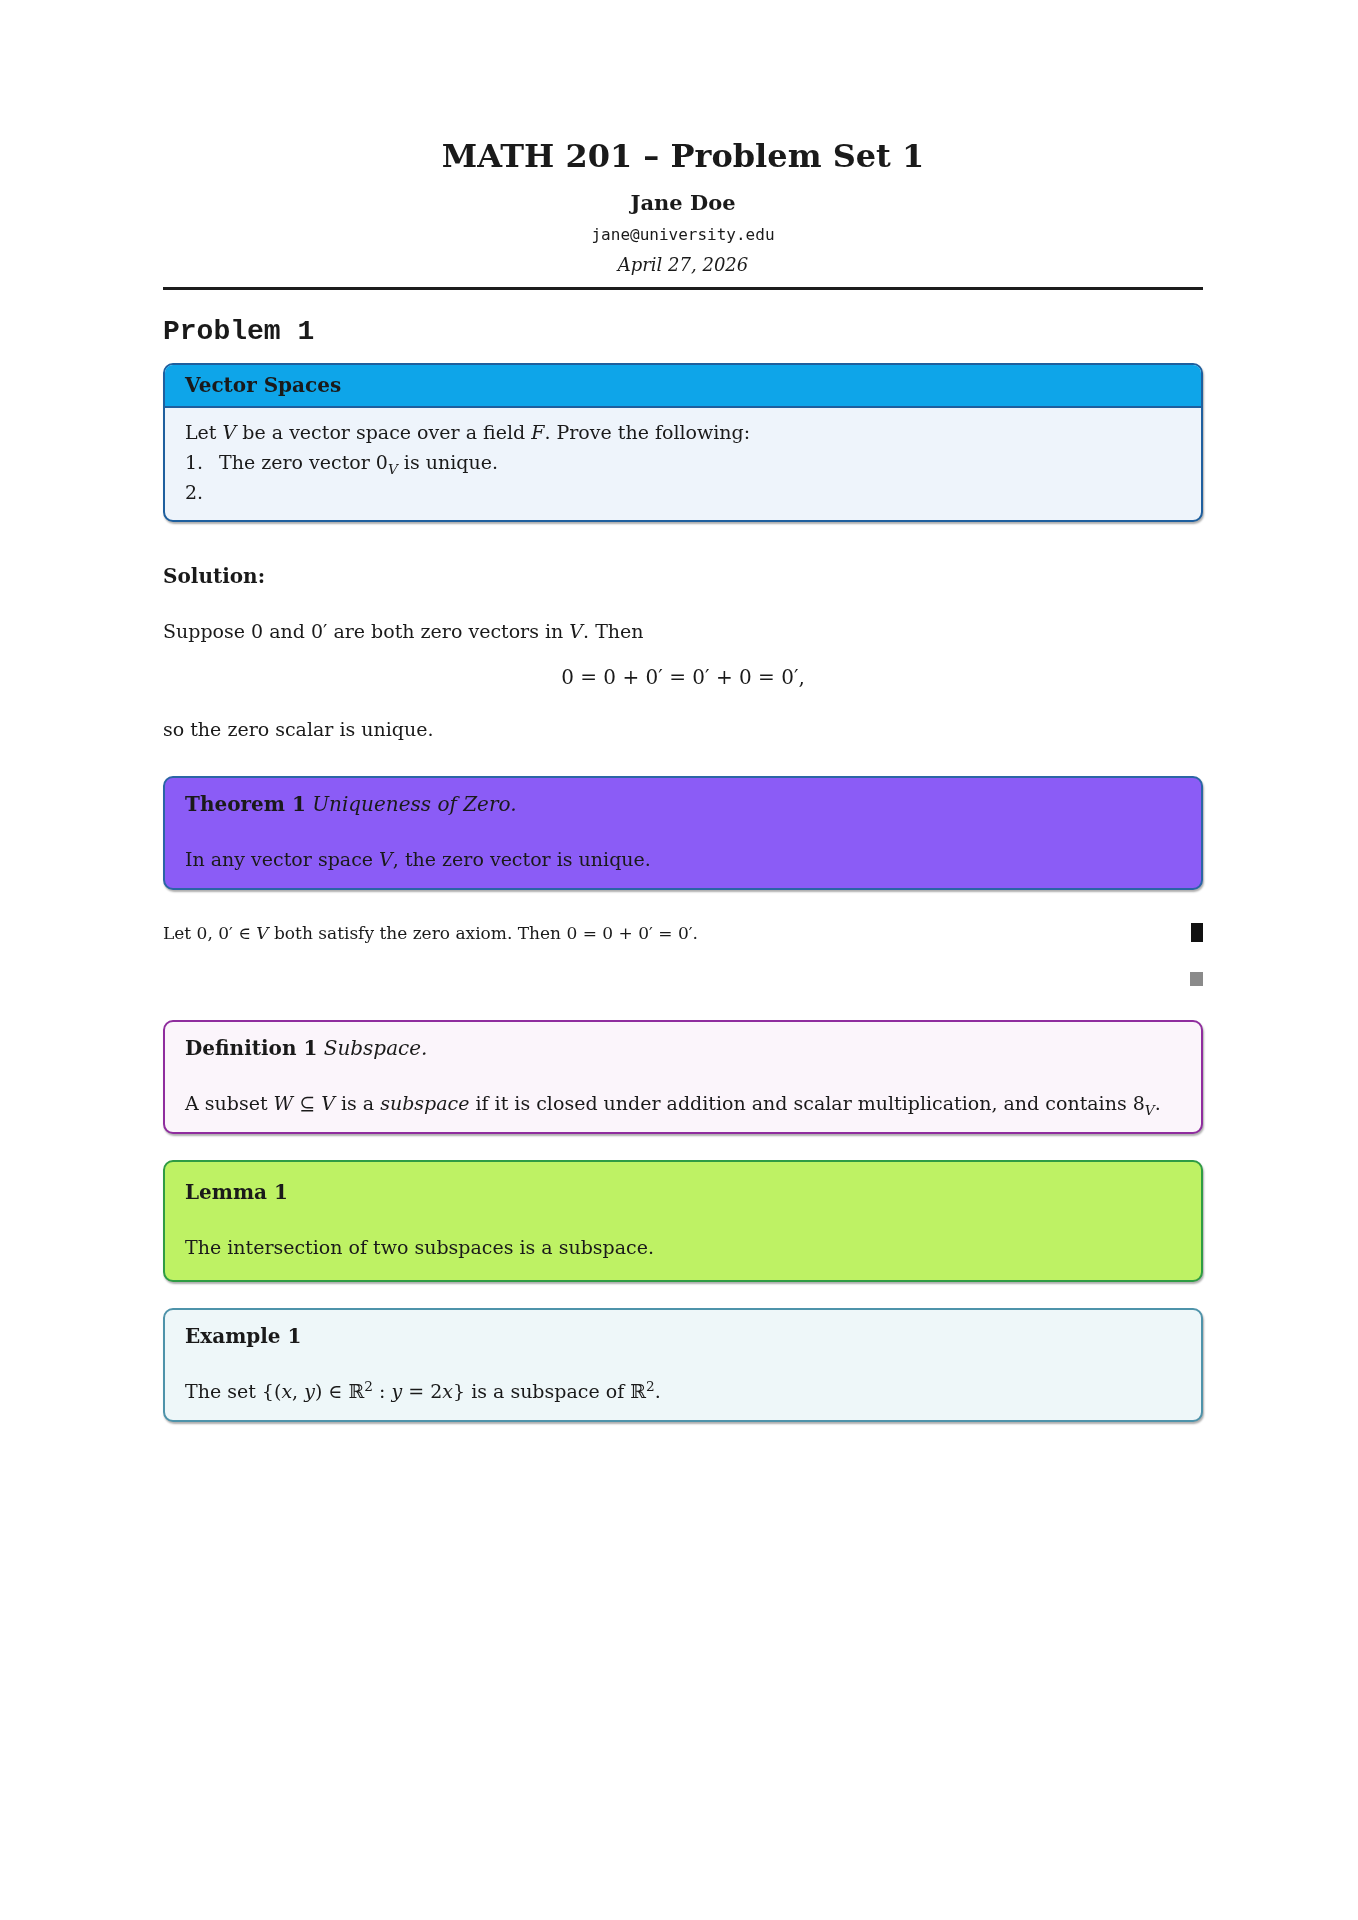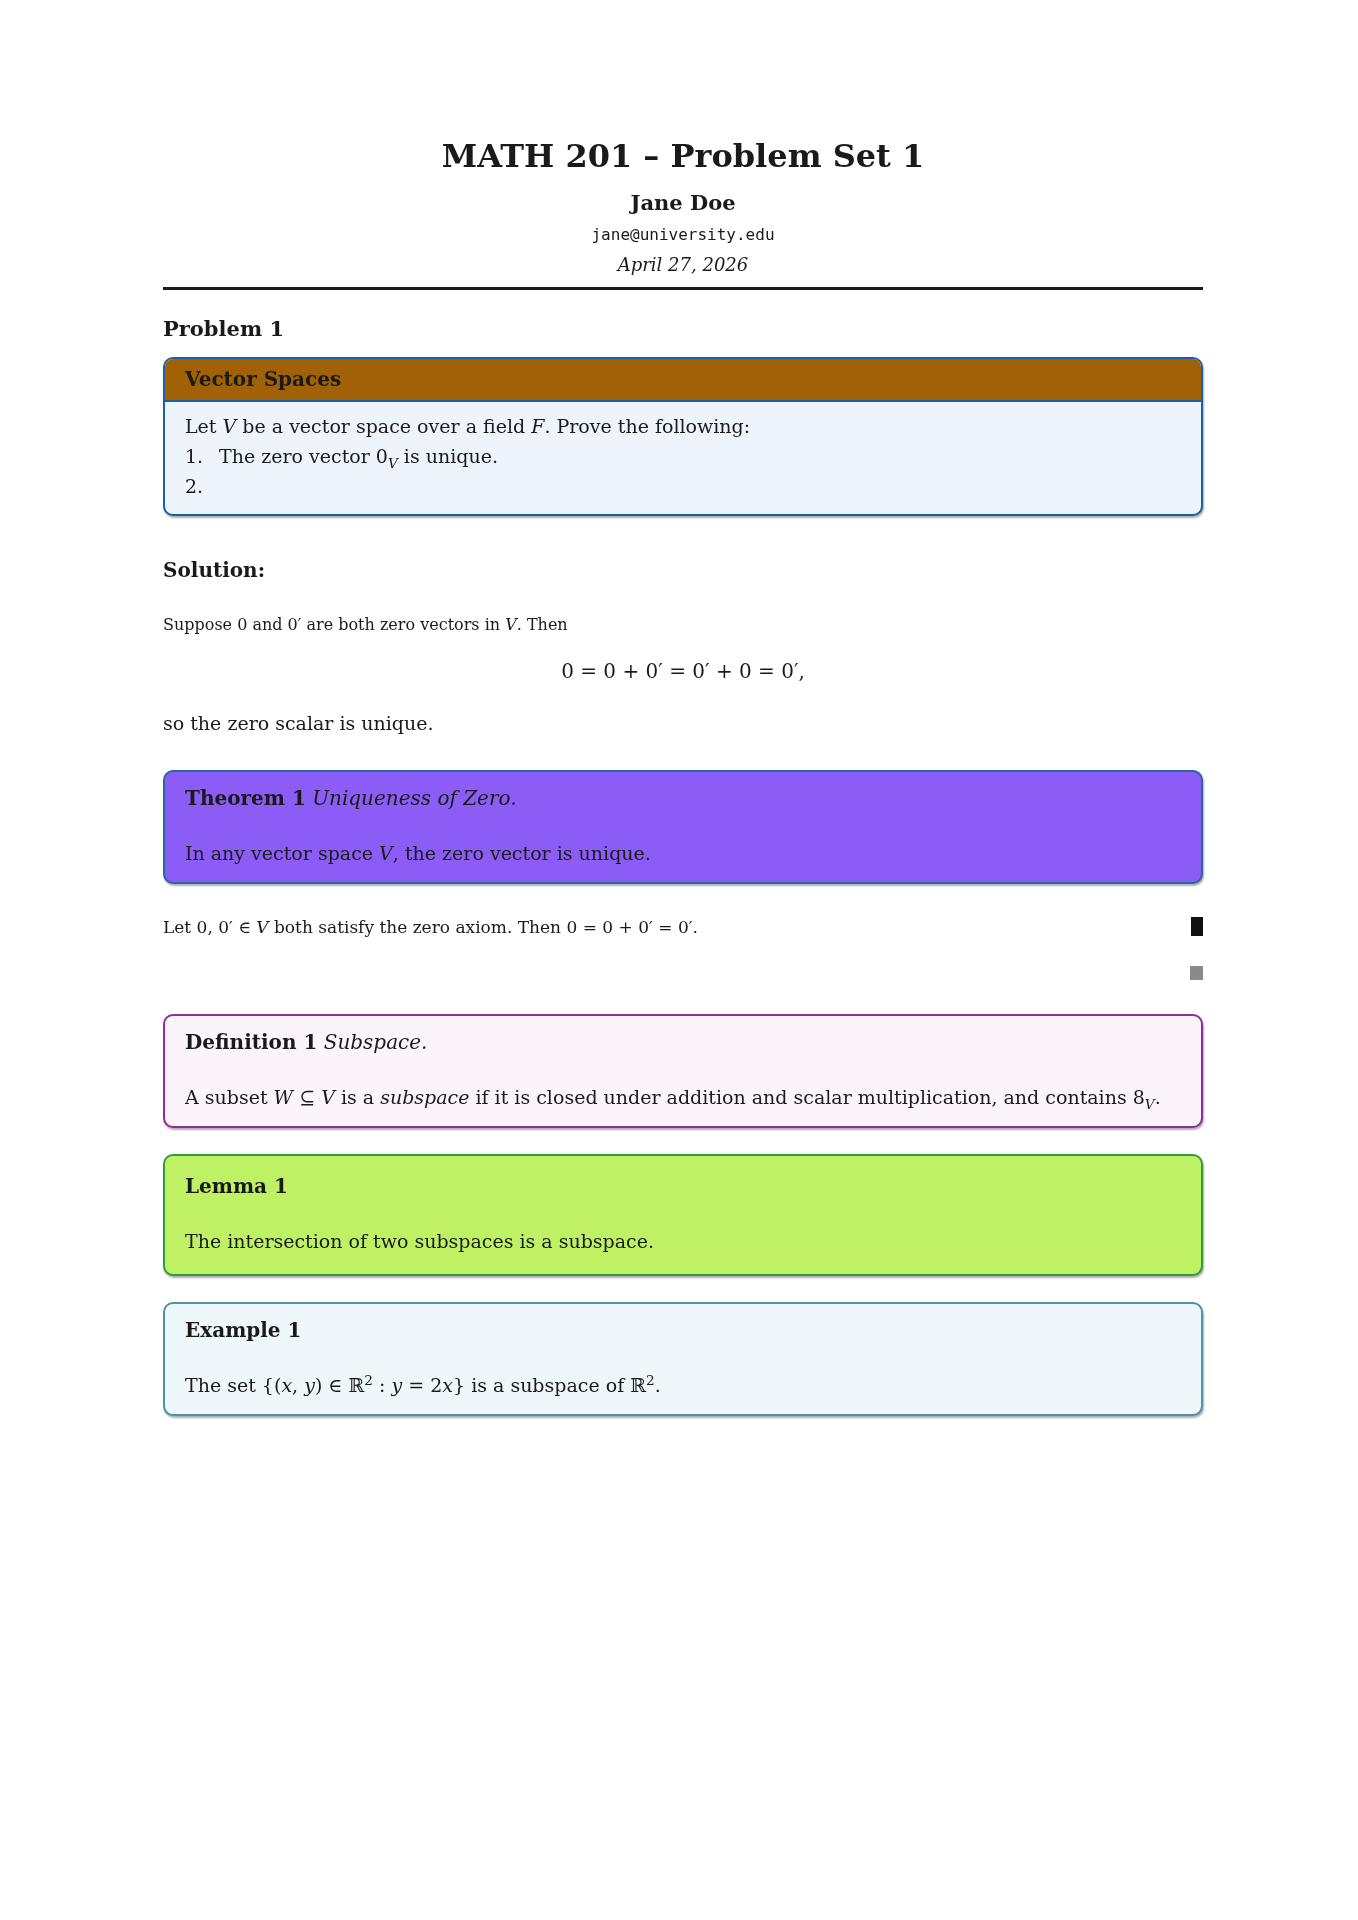--- a/index.html
+++ b/index.html
@@ -15,45 +15,45 @@
   p{margin:0;}
 
   
   .doc-header{padding-top:140px;text-align:center;}
   .doc-title{margin:0;font-size:32px;font-weight:bold;line-height:1.05;}
   .doc-author{margin-top:16px;font-size:21px;font-weight:bold;}
   .doc-email{margin-top:10px;font-size:16px;font-family:"DejaVu Sans Mono",monospace;}
   .doc-date{margin-top:10px;font-size:18px;font-style:italic;}
   .title-rule{margin-top:12px;height:3px;background:#1c1c1c;border:none;}
 
-  .problem-heading{margin:26px 0 0 0;font-size:21px;font-weight:bold;}
+  .problem-heading{margin:26px 0 0 0;font-size:28px;font-weight:bold;font-family:Liberation Mono, monospace;}
 
   
   .box{
     border-radius:10px;
     box-shadow:1px 2px 2px rgba(0,0,0,0.32);
     font-size:19px;
   }
   .box-head{font-size:20px;}
   .bh{font-weight:bold;}
   .bi{font-style:italic;}
 
   
   .problem-box{margin-top:16px;border:2.5px solid #1e5f9e;background:#eef4fb;overflow:hidden;}
   .problem-box .box-header{
-    background:#a16207;border-bottom:2.5px solid #1e5f9e;
+    background:#0ea5e9;border-bottom:2.5px solid #1e5f9e;
     padding:8px 20px 9px 20px;font-size:20px;font-weight:bold;
   }
   .problem-box .box-body{padding:9px 20px 13px 20px;line-height:30px;}
   .enum-row{display:flex;}
   .enum-num{width:24px;flex:0 0 24px;}
   .enum-text{margin-left:10px;}
 
   .solution-label{margin-top:42px;font-size:20px;font-weight:bold;}
-  .para{margin-top:28px;font-size:16px;line-height:30px;}
+  .para{margin-top:28px;font-size:19px;line-height:30px;}
   .equation{margin-top:16px;font-size:20px;line-height:30px;text-align:center;}
   .para2{margin-top:22px;font-size:19px;line-height:30px;}
 
   
   .theorem-box{margin-top:32px;border:2.5px solid #2a65a5;background:#8b5cf6;padding:14px 20px;}
   .definition-box{margin-top:34px;border:2.5px solid #8f2d9e;background:#fbf5fb;padding:14px 20px;}
   .lemma-box{margin-top:26px;border:2.5px solid #2f9c44;background:#bef264;padding:18px 20px;}
   .example-box{margin-top:26px;border:2.5px solid #4e93aa;background:#eef7f9;padding:14px 20px;}
   .box-body-line{margin-top:28px;line-height:30px;}
 

